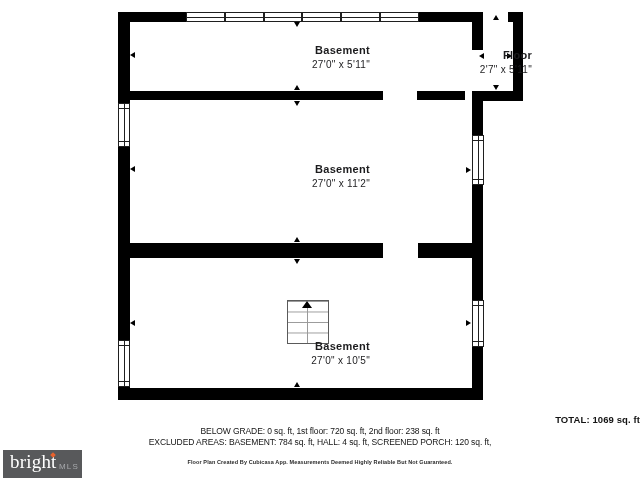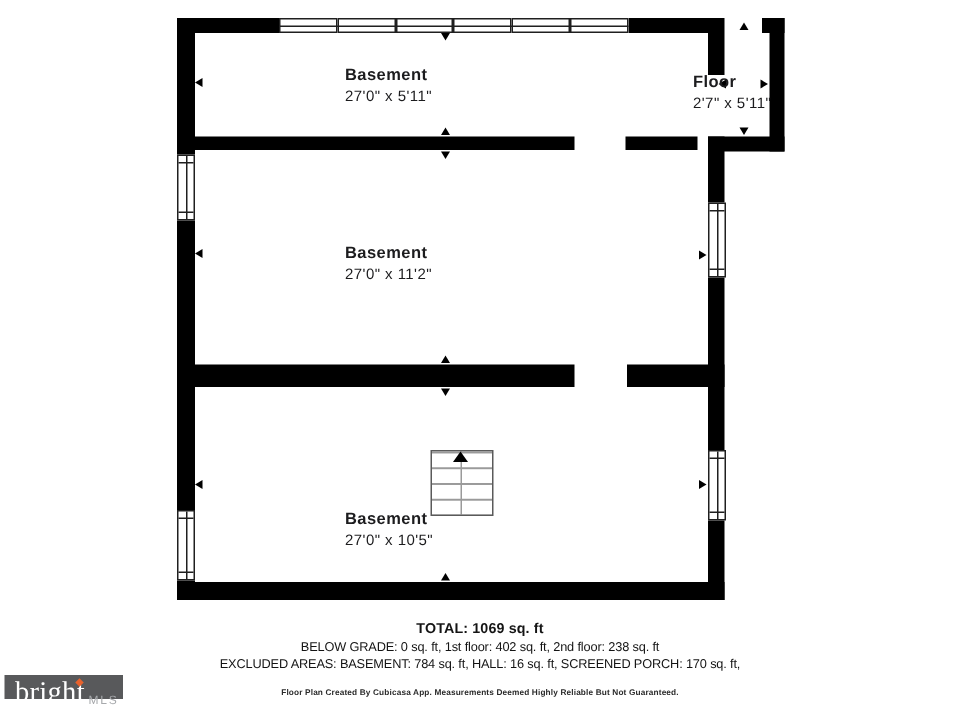--- a/index.html
+++ b/index.html
@@ -33,32 +33,32 @@
     border-left:5px solid transparent;border-right:5px solid transparent;
     border-bottom:7px solid #000;
   }
   
   .tick{position:absolute;width:0;height:0;}
   .tick.up{border-left:3px solid transparent;border-right:3px solid transparent;border-bottom:5px solid #000;}
   .tick.down{border-left:3px solid transparent;border-right:3px solid transparent;border-top:5px solid #000;}
   .tick.left{border-top:3px solid transparent;border-bottom:3px solid transparent;border-right:5px solid #000;}
   .tick.right{border-top:3px solid transparent;border-bottom:3px solid transparent;border-left:5px solid #000;}
   
-  .room-label{position:absolute;text-align:left;color:#1c1c1e;}
+  .room-label{position:absolute;text-align:right;color:#1c1c1e;}
   .room-name{font-size:11px;font-weight:600;letter-spacing:.3px;line-height:13px;}
   .room-dims{font-size:10px;font-weight:500;letter-spacing:.3px;line-height:13px;margin-top:1px;}
   
   .fline{position:absolute;left:0;width:640px;text-align:center;color:#141414;}
-  .f-total{top:414px;font-size:9.5px;font-weight:bold;letter-spacing:.1px;}
+  .f-total{top:414px;font-size:9.5px;font-weight:bold;letter-spacing:.1px;text-align:right;}
   .f-1{top:426px;font-size:8.5px;letter-spacing:-0.1px;}
   .f-2{top:436.5px;font-size:8.5px;letter-spacing:-0.1px;}
   .f-3{top:447px;font-size:8.5px;letter-spacing:-0.1px;}
   .f-disc{top:459px;font-size:5.5px;font-weight:bold;color:#2a2a2a;letter-spacing:.1px;}
   
-  .logo{position:absolute;left:3px;top:450px;width:79px;height:16px;background:#58595b;}
+  .logo{position:absolute;left:3px;top:450px;width:79px;height:28px;background:#58595b;}
   .logo-bright{
     position:absolute;left:7px;top:1px;
     font-family:"Liberation Serif",serif;font-size:19px;color:#ffffff;letter-spacing:.2px;
   }
   .logo-mls{
     position:absolute;left:56px;top:12px;
     font-size:8px;color:#a7a9ac;letter-spacing:1.2px;font-weight:normal;
   }
   .logo-accent{
     position:absolute;left:48px;top:3px;width:4px;height:4px;background:#e8622d;
@@ -144,22 +144,22 @@
   <div class="room-label" style="left:230px;top:163px;width:140px">
     <div class="room-name">Basement</div>
     <div class="room-dims">27'0" x 11'2"</div>
   </div>
   <div class="room-label" style="left:230px;top:340px;width:140px">
     <div class="room-name">Basement</div>
     <div class="room-dims">27'0" x 10'5"</div>
   </div>
 
   <div class="fline f-total">TOTAL: 1069 sq. ft</div>
-  <div class="fline f-1">BELOW GRADE: 0 sq. ft, 1st floor: 402 sq. ft, 2nd floor: 238 sq. ft</div>
-  <div class="fline f-2">EXCLUDED AREAS: BASEMENT: 784 sq. ft, HALL: 16 sq. ft, SCREENED PORCH: 170 sq. ft,</div>
+  <div class="fline f-1">BELOW GRADE: 0 sq. ft, 1st floor: 720 sq. ft, 2nd floor: 238 sq. ft</div>
+  <div class="fline f-2">EXCLUDED AREAS: BASEMENT: 784 sq. ft, HALL: 4 sq. ft, SCREENED PORCH: 120 sq. ft,</div>
   <div class="fline f-disc">Floor Plan Created By Cubicasa App. Measurements Deemed Highly Reliable But Not Guaranteed.</div>
 
   <div class="logo">
     <span class="logo-bright">bright</span>
     <span class="logo-accent"></span>
     <span class="logo-mls">MLS</span>
   </div>
 
 </div>
 

